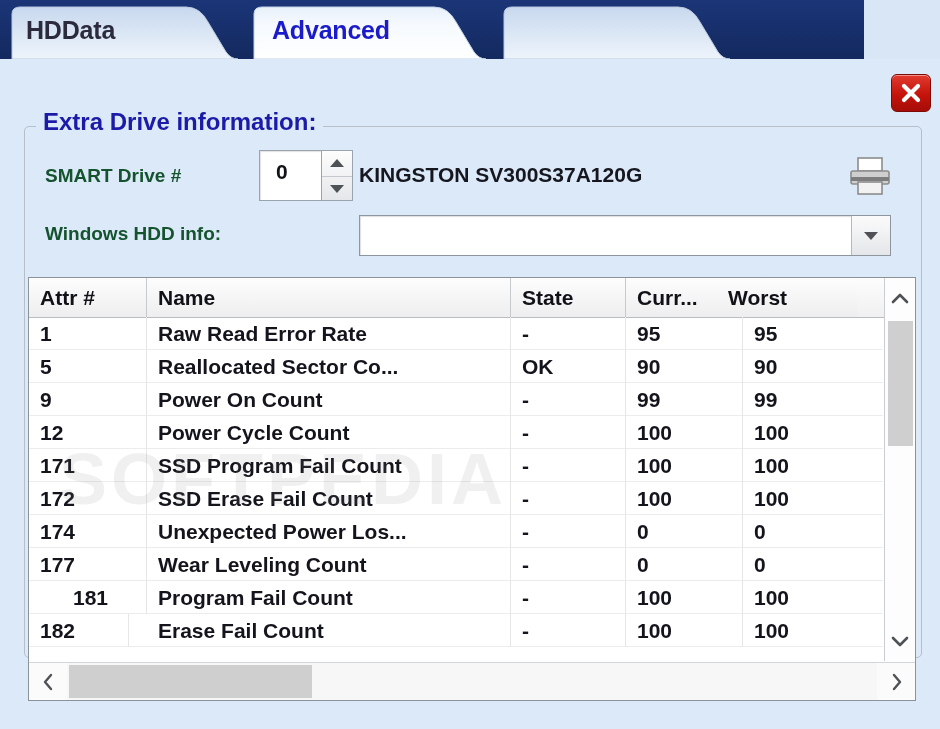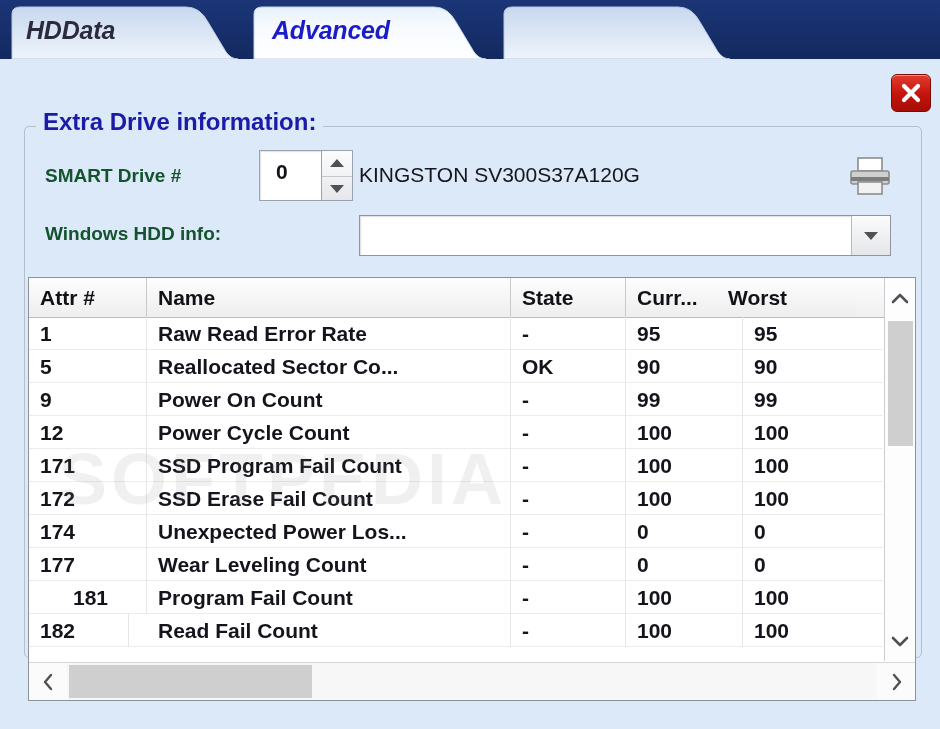--- a/index.html
+++ b/index.html
@@ -6,24 +6,23 @@
   body{
     width:940px;height:729px;
     background:#d9e6f6;
     font-family:"Liberation Sans", sans-serif;
     overflow:hidden;
     position:relative;
   }
 
   
   .tabstrip{
-    position:absolute;left:0;top:0;width:940px;height:59px;
+    position:absolute;left:0;top:0;width:864px;height:59px;
     background:#17306e;
     background:linear-gradient(180deg,#1b3577 0%,#13295f 100%);
-    font-style:italic;
   }
   .tab{
     position:absolute;top:6px;height:53px;
     color:#1a1a2e;
     font-size:25px;
     font-weight:bold;
     letter-spacing:-0.2px;
   }
   .tab .tabshape{
     position:absolute;left:0;top:0;width:100%;height:100%;
@@ -95,21 +94,21 @@
   }
   .spinbtns div{
     position:relative;height:50%;
     display:flex;align-items:center;justify-content:center;
     cursor:pointer;
   }
   .spinbtns div:first-child{border-bottom:1px solid #c3c8ce;}
 
   .drivename{
     position:absolute;left:359px;top:163px;
-    font-size:21px;font-weight:normal;color:#16161e;
+    font-size:21px;font-weight:bold;color:#16161e;
     white-space:nowrap;
   }
 
   .printicon{
     position:absolute;left:845px;top:155px;width:50px;height:42px;
     cursor:pointer;
   }
 
   
   .combo{
@@ -398,21 +397,21 @@
       </div>
       <div class="row">
         <div class="cell" style="left: 0px; width: 118px; padding-left: 44px;">181</div>
         <div class="cell" style="left: 118px; width: 364px;">Program Fail Count</div>
         <div class="cell" style="left: 482px; width: 115px;">-</div>
         <div class="cell" style="left: 597px; width: 117px;">100</div>
         <div class="cell last" style="left: 714px; width: 140px;">100</div>
       </div>
       <div class="row">
         <div class="cell" style="left: 0px; width: 100px;">182</div>
-        <div class="cell" style="left: 118px; width: 364px;">Read Fail Count</div>
+        <div class="cell" style="left: 118px; width: 364px;">Erase Fail Count</div>
         <div class="cell" style="left: 482px; width: 115px;">-</div>
         <div class="cell" style="left: 597px; width: 117px;">100</div>
         <div class="cell last" style="left: 714px; width: 140px;">100</div>
       </div>
     </div>
 
   <div class="vscroll">
     <div class="vs-up">
       <svg width="18" height="11" viewBox="0 0 18 11">
         <path d="M2 9 L9 2 L16 9" fill="none" stroke="#4e5256" stroke-width="2.6" stroke-linecap="round" stroke-linejoin="round"></path>

